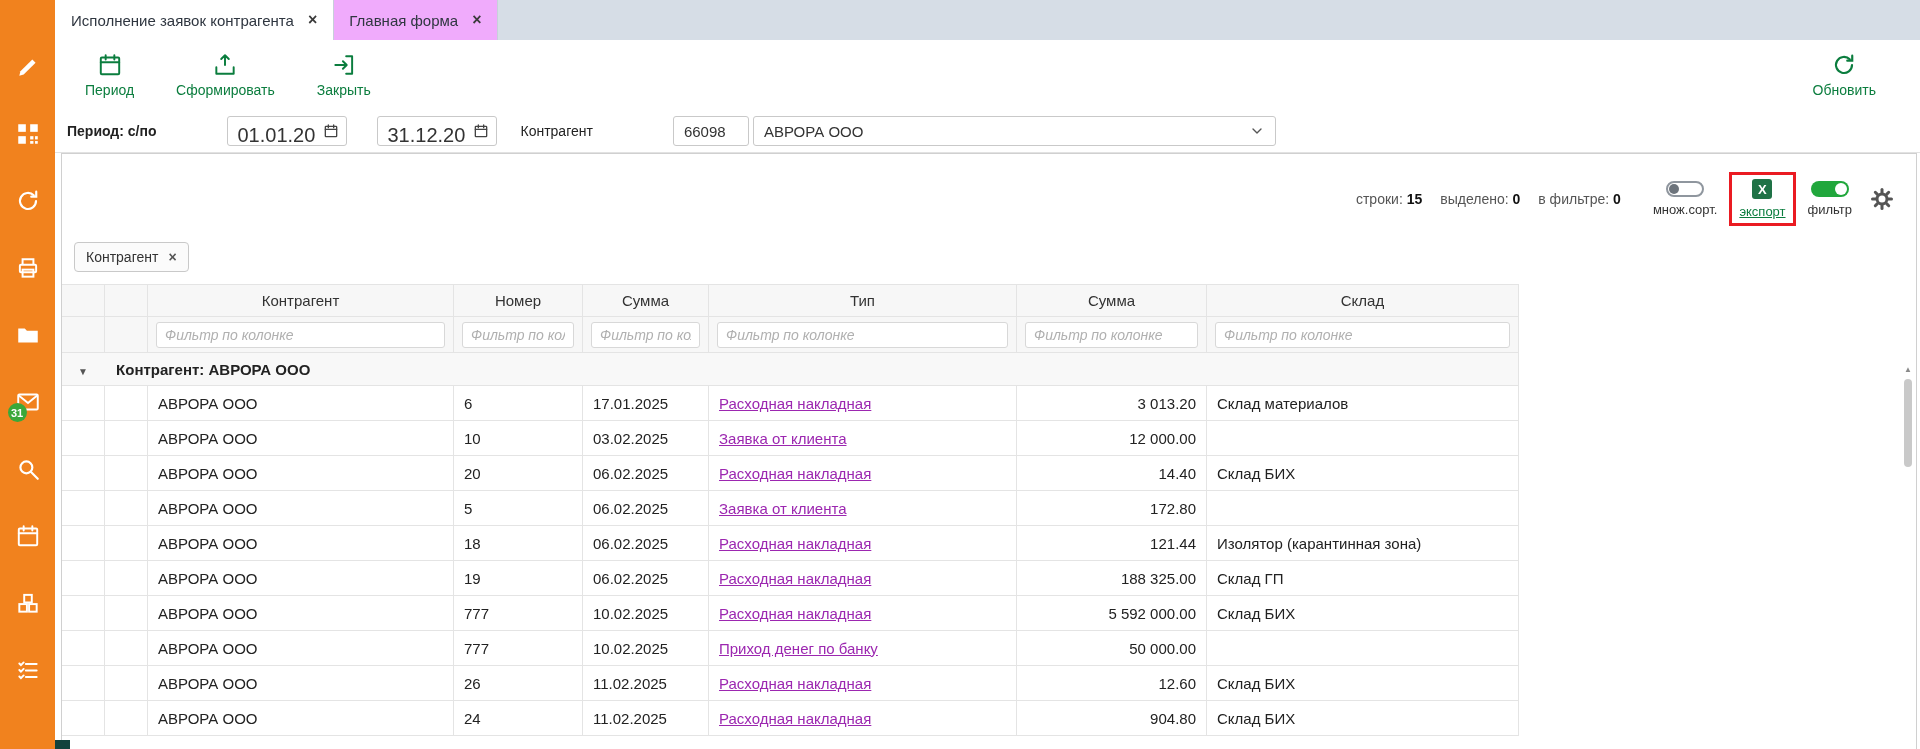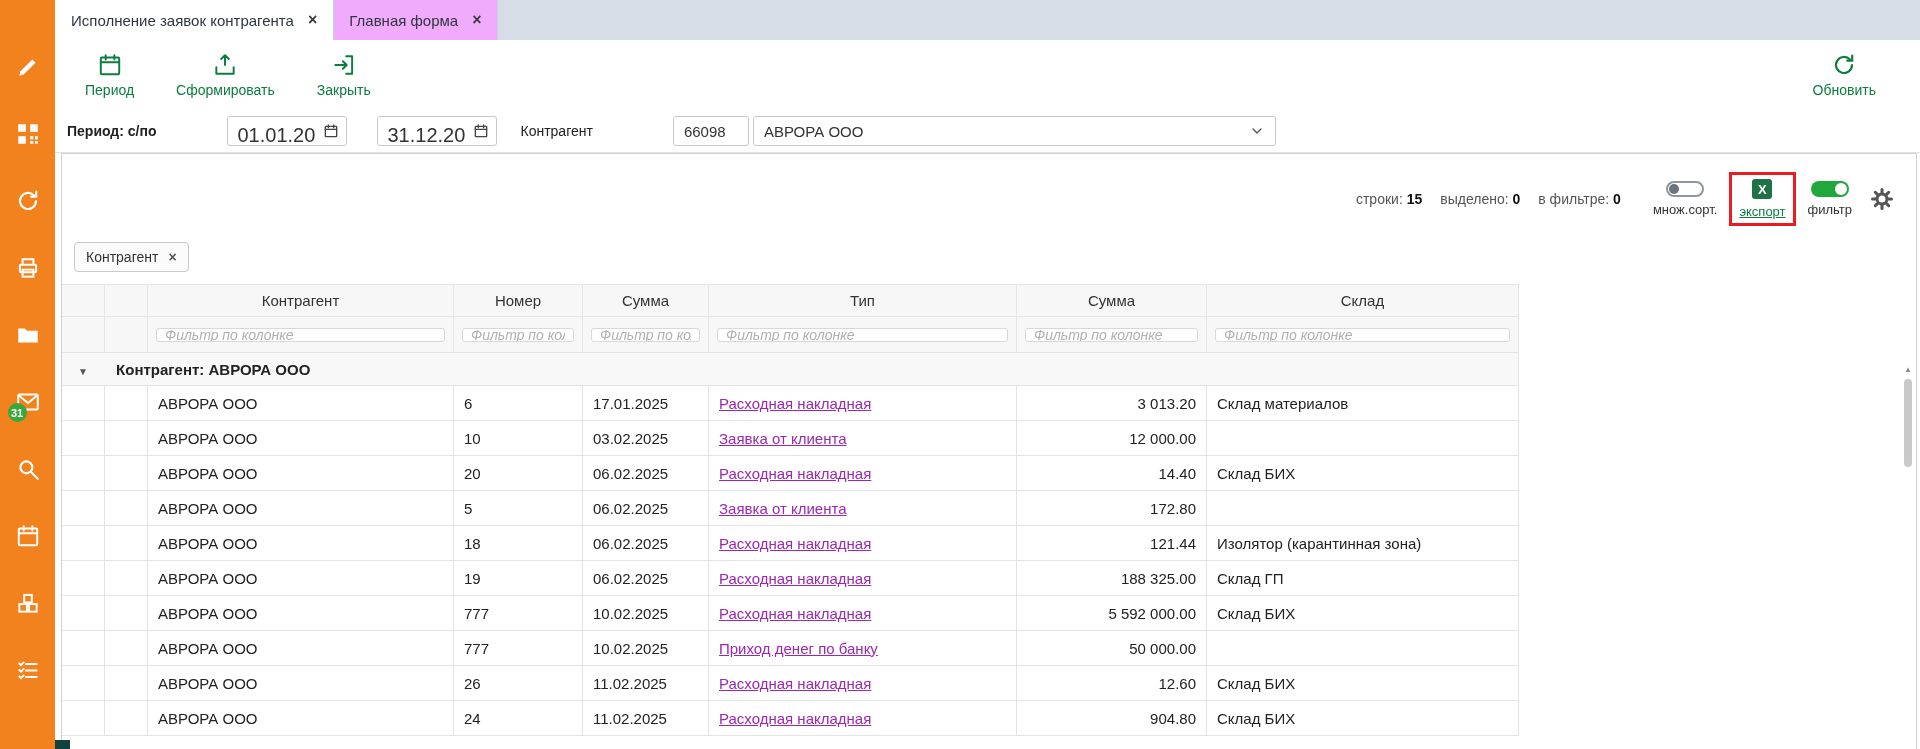--- a/index.html
+++ b/index.html
@@ -87,21 +87,21 @@
   .chip-x { color:#555; font-weight:700; }
 
   
   table.report { border-collapse:collapse; table-layout:fixed; width:1457px;
                  margin:12px 0 0 -1px; font-size:15px; color:#222; }
   .report th, .report td { border:1px solid #e4e4e4; overflow:hidden; white-space:nowrap; }
   .report thead th { background:#f7f7f7; font-weight:400; color:#333; }
   .report tr.h1 th { height:30px; font-size:14px; color:#444; text-align:center; }
   .report tr.h2 th { height:32px; text-align:center; }
   .report tr.h3 th { height:36px; padding:0 8px; }
-  .col-filter { width:100%; height:14px; border:1px solid #d8d8d8; border-radius:3px;
+  .col-filter { width:100%; height:26px; border:1px solid #d8d8d8; border-radius:3px;
                 padding:0 8px; font-size:14px; color:#7f1d1d; font-family:inherit; }
   .col-filter::placeholder { font-style:italic; color:#b0b0b0; }
   tr.grow td { height:33px; background:#f8f8f8; font-weight:700; padding-left:16px; }
   .tri { color:#555; font-size:10px; margin-right:24px; cursor:pointer; }
   tr.drow td { height:35px; padding:0 10px; }
   td.c-sum { text-align:right; }
   a.doclink { color:#9c27b0; text-decoration:underline; cursor:pointer; }
 
   
   .vscroll { position:absolute; top:210px; right:2px; width:12px; bottom:0; }

